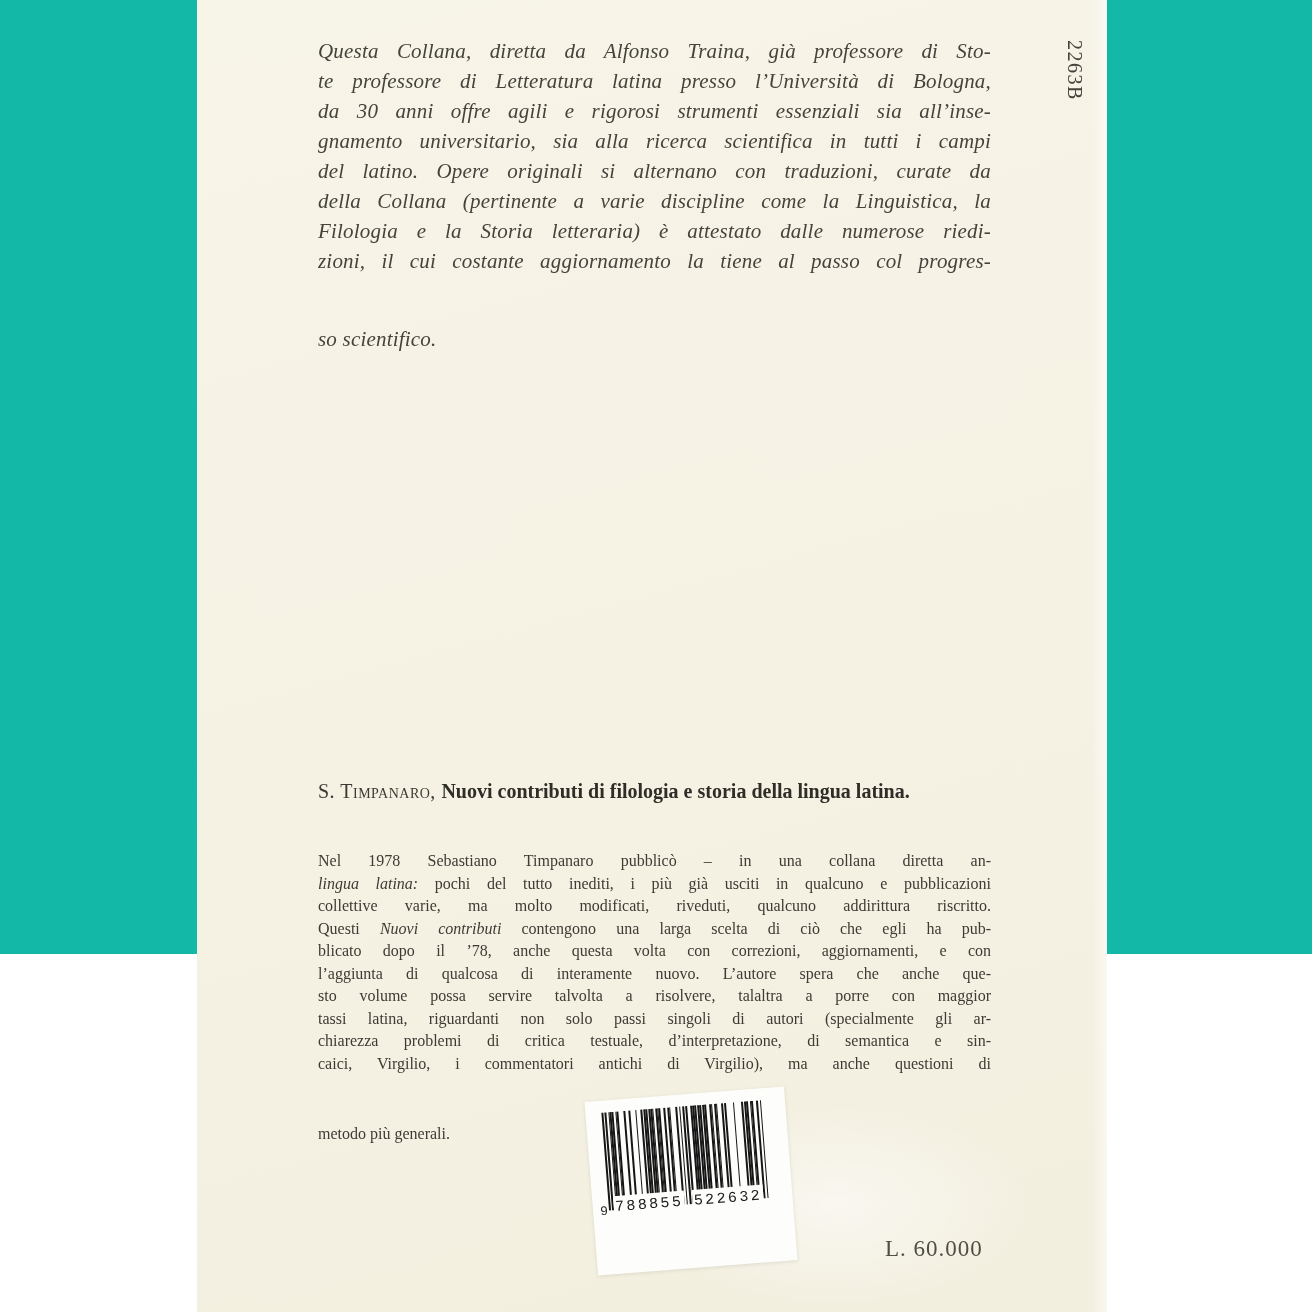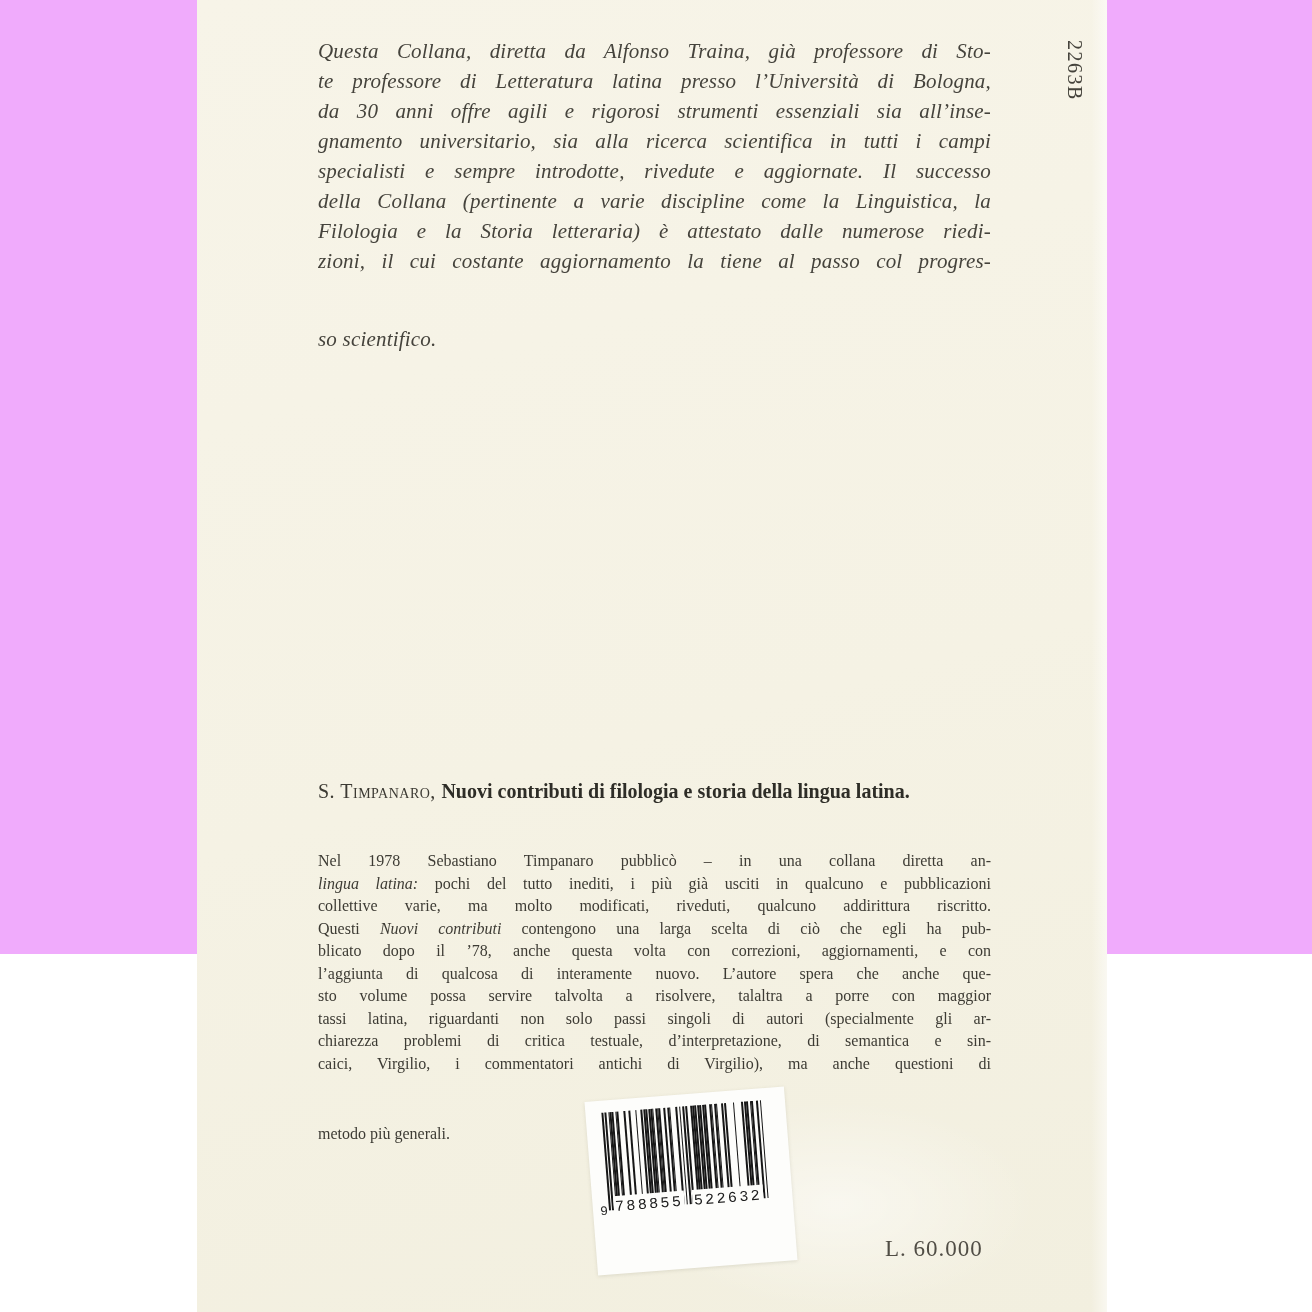--- a/index.html
+++ b/index.html
@@ -1,18 +1,18 @@
 <!DOCTYPE html>
 <html><head>
 <meta charset="utf-8">
 <style>
   html, body { margin: 0; padding: 0; }
   body { background: #ffffff; width: 1312px; height: 1312px; overflow: hidden; }
   .page {
-    position: relative; width: 1312px; height: 954px; background: #f0abfc;
+    position: relative; width: 1312px; height: 954px; background: #14b8a6;
     font-family: "Liberation Serif", "DejaVu Serif", serif;
   }
   .cover {
     position: absolute; left: 197px; top: 0; width: 910px; height: 1312px;
     background: linear-gradient(165deg, #f7f4e8 0%, #f5f2e4 55%, #f2efdf 100%);
   }
   .cover::after {
     content: ""; position: absolute; right: 0; top: 0; width: 16px; height: 100%;
     background: linear-gradient(to right, rgba(255,255,255,0), rgba(255,255,255,0.55));
     pointer-events: none;
@@ -90,21 +90,21 @@
 <body>
 
 <div class="page">
   <div class="cover">
 
     <div class="series-blurb">
         <div class="jline"><span>Questa Collana, diretta da Alfonso Traina, già professore di Sto-</span></div>
         <div class="jline"><span>te professore di Letteratura latina presso l’Università di Bologna,</span></div>
         <div class="jline"><span>da 30 anni offre agili e rigorosi strumenti essenziali sia all’inse-</span></div>
         <div class="jline"><span>gnamento universitario, sia alla ricerca scientifica in tutti i campi</span></div>
-        <div class="jline"><span>specialisti e sempre introdotte, rivedute e aggiornate. Il successo</span></div>
+        <div class="jline"><span>del latino. Opere originali si alternano con traduzioni, curate da</span></div>
         <div class="jline"><span>della Collana (pertinente a varie discipline come la Linguistica, la</span></div>
         <div class="jline"><span>Filologia e la Storia letteraria) è attestato dalle numerose riedi-</span></div>
         <div class="jline"><span>zioni, il cui costante aggiornamento la tiene al passo col progres-</span></div>
         <div class="jline last"><span>so scientifico.</span></div>
       </div>
 
     <div class="edition-code">2263B</div>
 
     <div class="heading">
       <span class="author">S. Timpanaro, </span><strong class="title">Nuovi contributi di filologia e storia della lingua latina.</strong>

